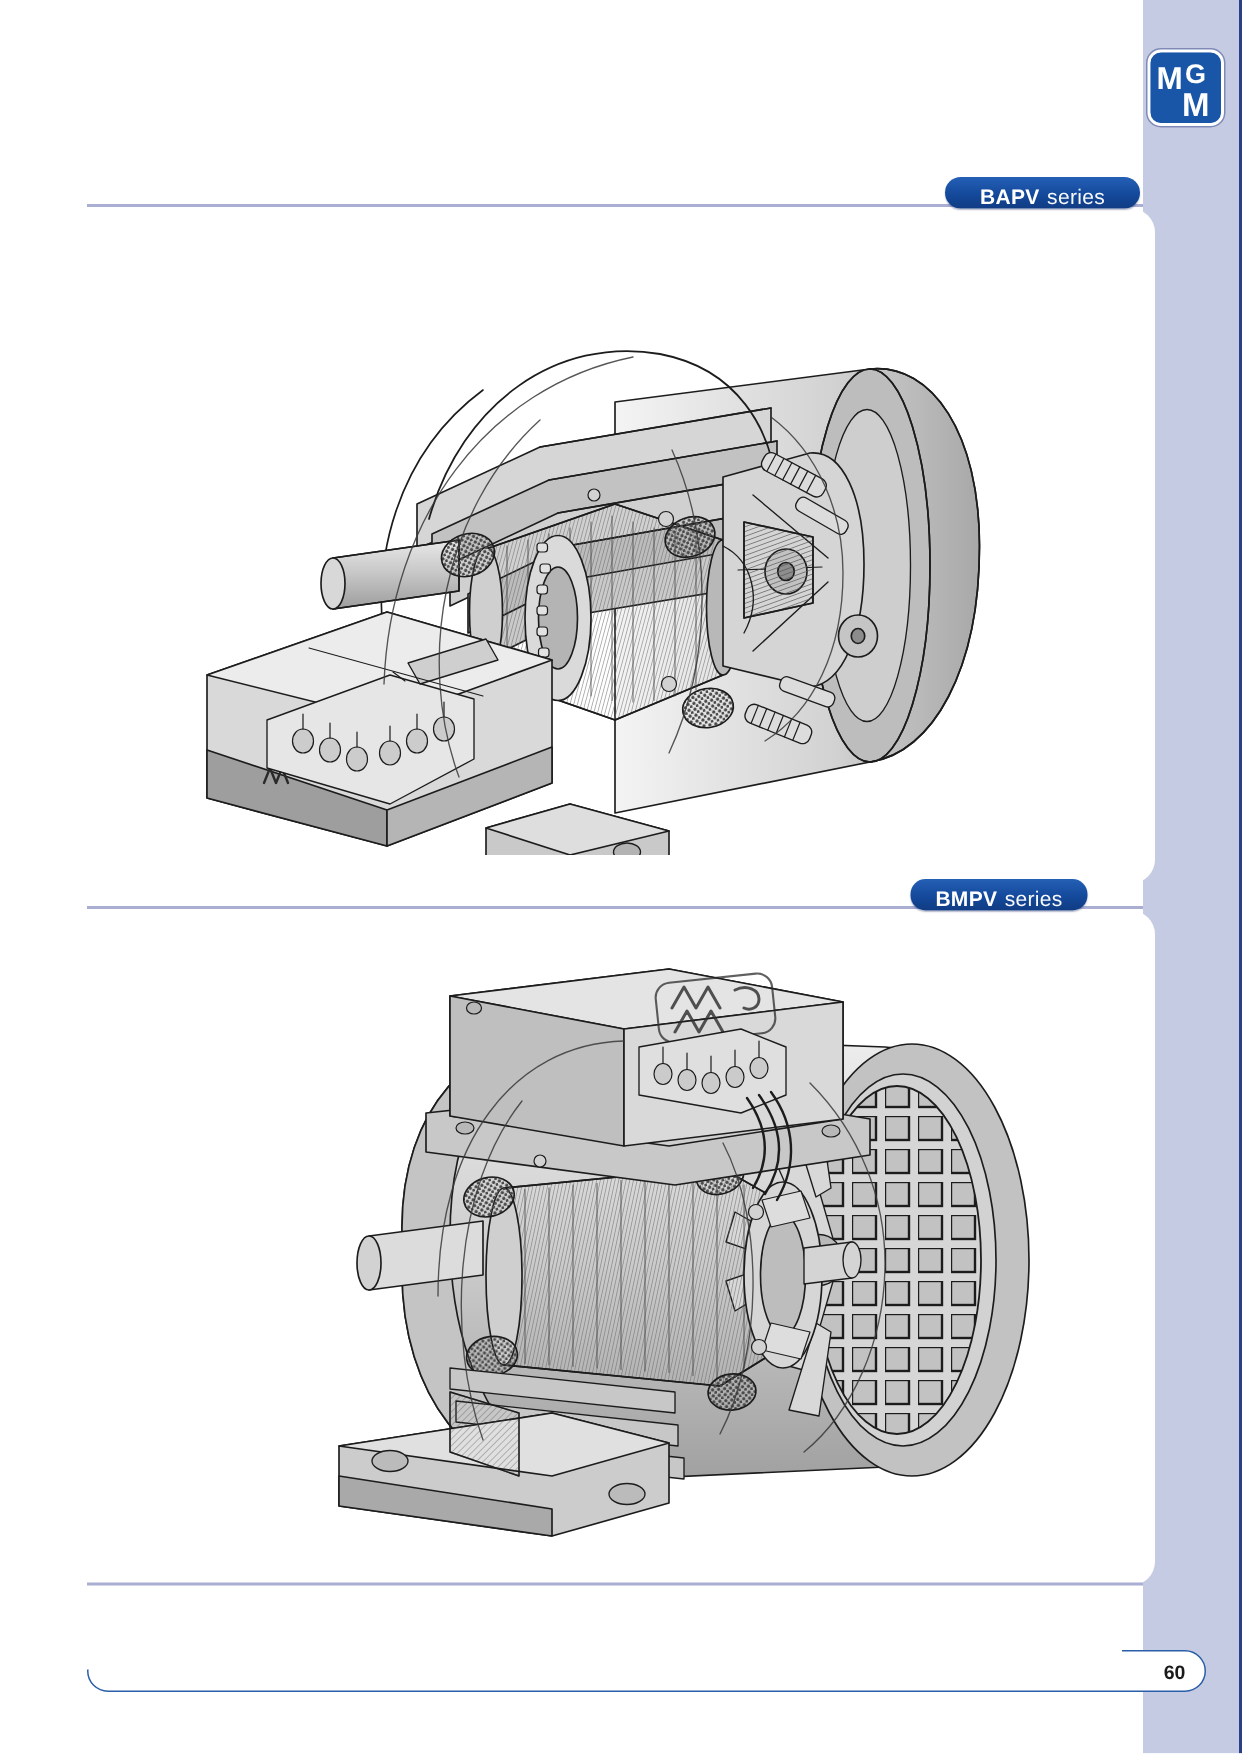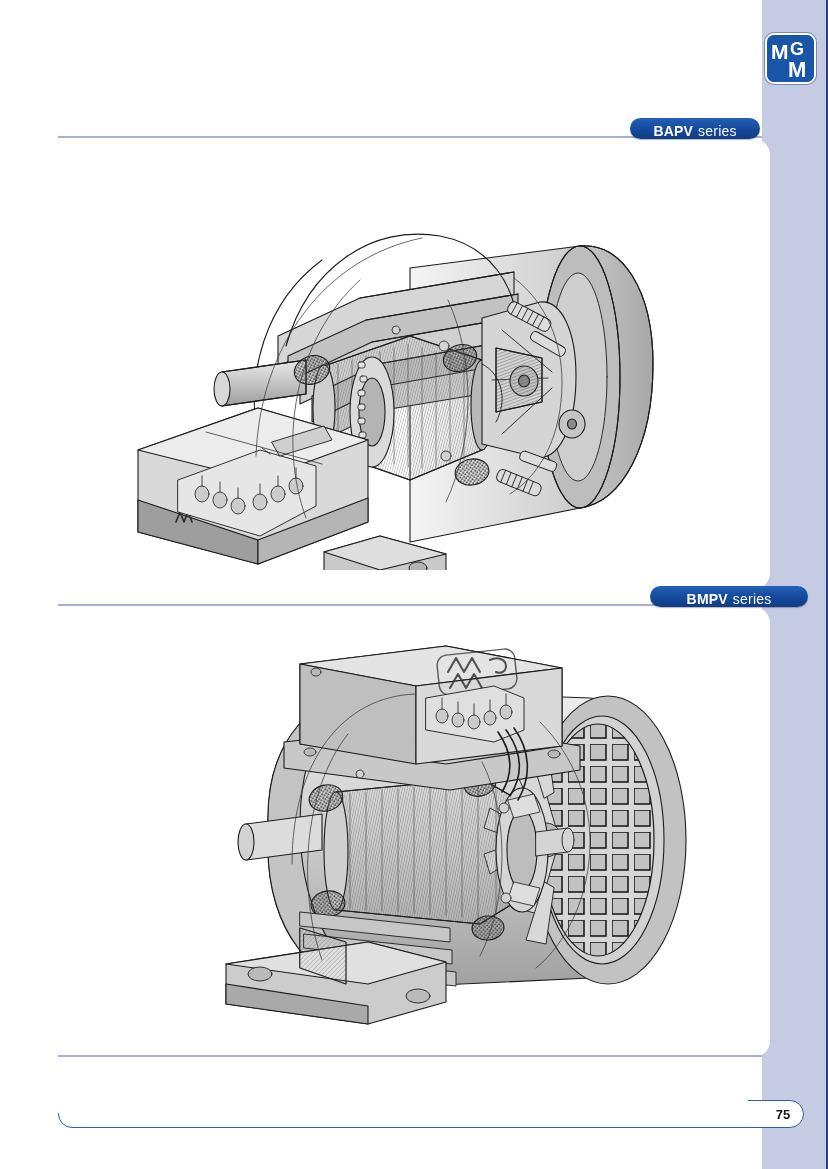--- a/index.html
+++ b/index.html
@@ -88,21 +88,21 @@
     letter-spacing:0.2px;
     display:flex;
     align-items:flex-end;
     justify-content:center;
     white-space:nowrap;
     box-shadow:0 1px 1px rgba(40,50,100,.35);
   }
   .badge .b-code{font-weight:bold;}
   .badge .b-word{font-weight:normal;margin-left:5px;opacity:.97;}
   .badge-bapv{left:630px;top:118px;width:130px;}
-  .badge-bmpv{left:650px;top:586px;width:158px;}
+  .badge-bmpv{left:607px;top:586px;width:118px;border-radius:10px;}
   
   .footbar{
     position:absolute;
     left:58px;top:1100px;
     width:746px;height:28px;
     border:1.5px solid #2a5ea8;
     border-radius:14px;
     background:#ffffff;
     box-sizing:border-box;
   }
@@ -533,15 +533,15 @@
           <ellipse cx="354" cy="196" rx="5" ry="5"></ellipse>
           <ellipse cx="356" cy="286" rx="5" ry="5"></ellipse>
           <ellipse cx="210" cy="162" rx="4" ry="4"></ellipse>
         </g>
       </g>
     </svg>
   </div>
 
   <div class="footbar"></div>
   <div class="footbar-mask"></div>
-  <div class="pagenum">75</div>
+  <div class="pagenum">60</div>
 
 </div>
 
 </body></html>

